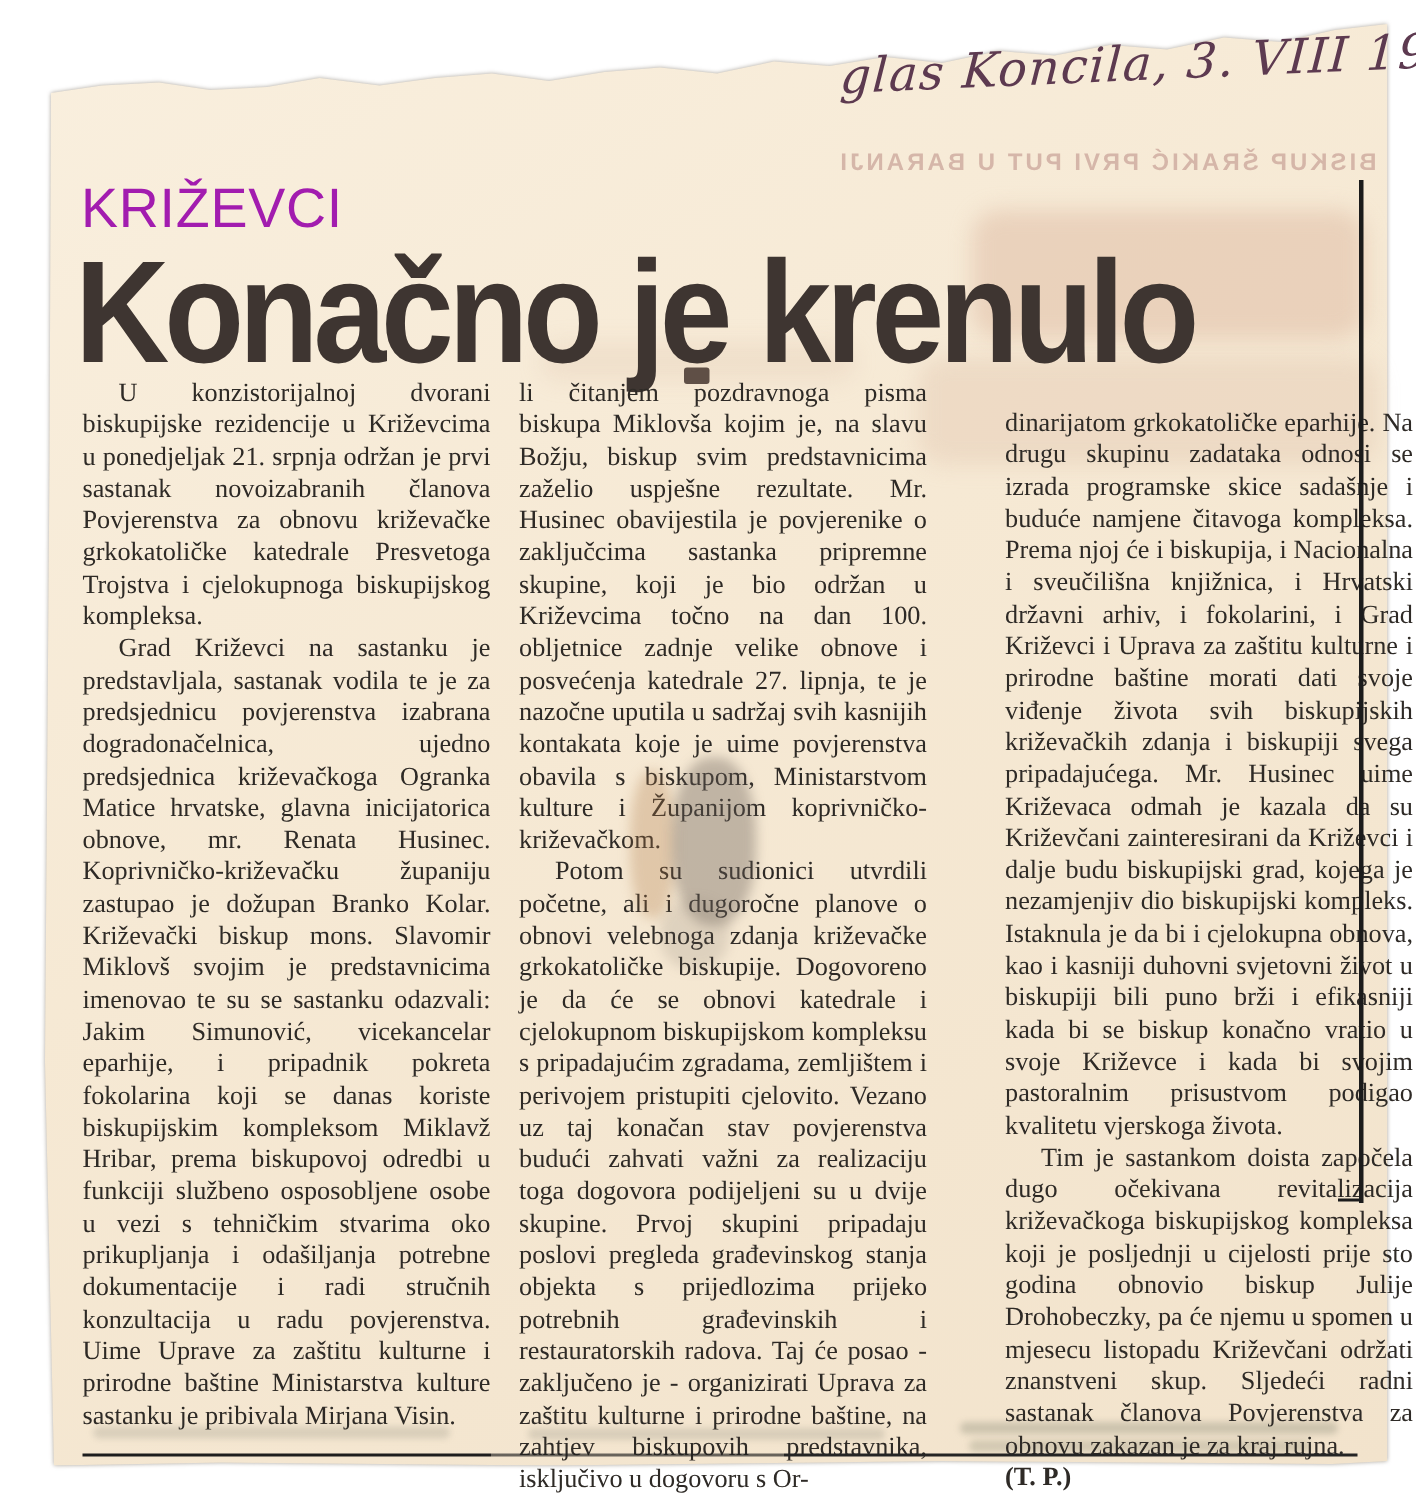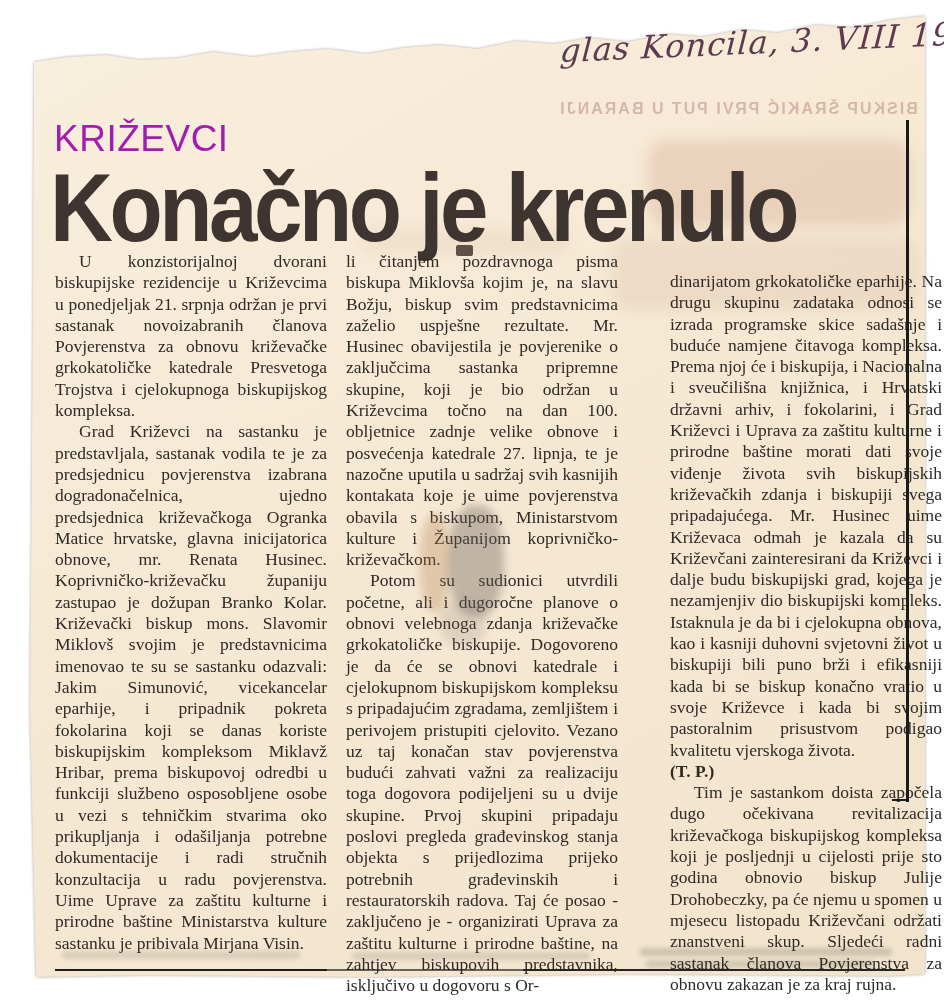--- a/index.html
+++ b/index.html
@@ -82,22 +82,22 @@
   <div class="col col1">
       <p class="para indent">U konzistorijalnoj dvorani biskupijske rezidencije u Križevcima u ponedjeljak 21. srpnja održan je prvi sastanak novoizabranih članova Povjerenstva za obnovu križevačke grkokatoličke katedrale Presvetoga Trojstva i cjelokupnoga biskupijskog kompleksa.</p>
       <p class="para indent">Grad Križevci na sastanku je predstavljala, sastanak vodila te je za predsjednicu povjerenstva izabrana dogradonačelnica, ujedno predsjednica križevačkoga Ogranka Matice hrvatske, glavna inicijatorica obnove, mr. Renata Husinec. Koprivničko-križevačku županiju zastupao je dožupan Branko Kolar. Križevački biskup mons. Slavomir Miklovš svojim je predstavnicima imenovao te su se sastanku odazvali: Jakim Simunović, vicekancelar eparhije, i pripadnik pokreta fokolarina koji se danas koriste biskupijskim kompleksom Miklavž Hribar, prema biskupovoj odredbi u funkciji službeno osposobljene osobe u vezi s tehničkim stvarima oko prikupljanja i odašiljanja potrebne dokumentacije i radi stručnih konzultacija u radu povjerenstva. Uime Uprave za zaštitu kulturne i prirodne baštine Ministarstva kulture sastanku je pribivala Mirjana Visin.</p>
     </div>
   <div class="col col2">
       <p class="para">li čitanjem pozdravnoga pisma biskupa Miklovša kojim je, na slavu Božju, biskup svim predstavnicima zaželio uspješne rezultate. Mr. Husinec obavijestila je povjerenike o zaključcima sastanka pripremne skupine, koji je bio održan u Križevcima točno na dan 100. obljetnice zadnje velike obnove i posvećenja katedrale 27. lipnja, te je nazočne uputila u sadržaj svih kasnijih kontakata koje je uime povjerenstva obavila s biskupom, Ministarstvom kulture i Županijom koprivničko-križevačkom.</p>
       <p class="para indent">Potom su sudionici utvrdili početne, ali i dugoročne planove o obnovi velebnoga zdanja križevačke grkokatoličke biskupije. Dogovoreno je da će se obnovi katedrale i cjelokupnom biskupijskom kompleksu s pripadajućim zgradama, zemljištem i perivojem pristupiti cjelovito. Vezano uz taj konačan stav povjerenstva budući zahvati važni za realizaciju toga dogovora podijeljeni su u dvije skupine. Prvoj skupini pripadaju poslovi pregleda građevinskog stanja objekta s prijedlozima prijeko potrebnih građevinskih i restauratorskih radova. Taj će posao - zaključeno je - organizirati Uprava za zaštitu kulturne i prirodne baštine, na zahtjev biskupovih predstavnika, isključivo u dogovoru s Or-</p>
     </div>
   <div class="col col3">
     <p class="para">dinarijatom grkokatoličke eparhije. Na drugu skupinu zadataka odnosi se izrada programske skice sadašnje i buduće namjene čitavoga kompleksa. Prema njoj će i biskupija, i Nacionalna i sveučilišna knjižnica, i Hrvatski državni arhiv, i fokolarini, i Grad Križevci i Uprava za zaštitu kulturne i prirodne baštine morati dati svoje viđenje života svih biskupijskih križevačkih zdanja i biskupiji svega pripadajućega. Mr. Husinec uime Križevaca odmah je kazala da su Križevčani zainteresirani da Križevci i dalje budu biskupijski grad, kojega je nezamjenjiv dio biskupijski kompleks. Istaknula je da bi i cjelokupna obnova, kao i kasniji duhovni svjetovni život u biskupiji bili puno brži i efikasniji kada bi se biskup konačno vratio u svoje Križevce i kada bi svojim pastoralnim prisustvom podigao kvalitetu vjerskoga života.</p>
+      <p class="para indent">Tim je sastankom doista započela dugo očekivana revitalizacija križevačkoga biskupijskog kompleksa koji je posljednji u cijelosti prije sto godina obnovio biskup Julije Drohobeczky, pa će njemu u spomen u mjesecu listopadu Križevčani održati znanstveni skup. Sljedeći radni sastanak članova Povjerenstva za obnovu zakazan je za kraj rujna.</p>
       <p class="para signature">(T. P.)</p>
-      <p class="para indent">Tim je sastankom doista započela dugo očekivana revitalizacija križevačkoga biskupijskog kompleksa koji je posljednji u cijelosti prije sto godina obnovio biskup Julije Drohobeczky, pa će njemu u spomen u mjesecu listopadu Križevčani održati znanstveni skup. Sljedeći radni sastanak članova Povjerenstva za obnovu zakazan je za kraj rujna.</p>
   </div>
 
   <div class="smudge smudge-brown"></div>
   <div class="smudge smudge-grey"></div>
   <div class="smudge smudge-tail"></div>
   <div class="speck"></div>
 
   <div class="rule-vertical"></div>
   <div class="rule-tick"></div>
   <div class="rule-bottom"></div>

